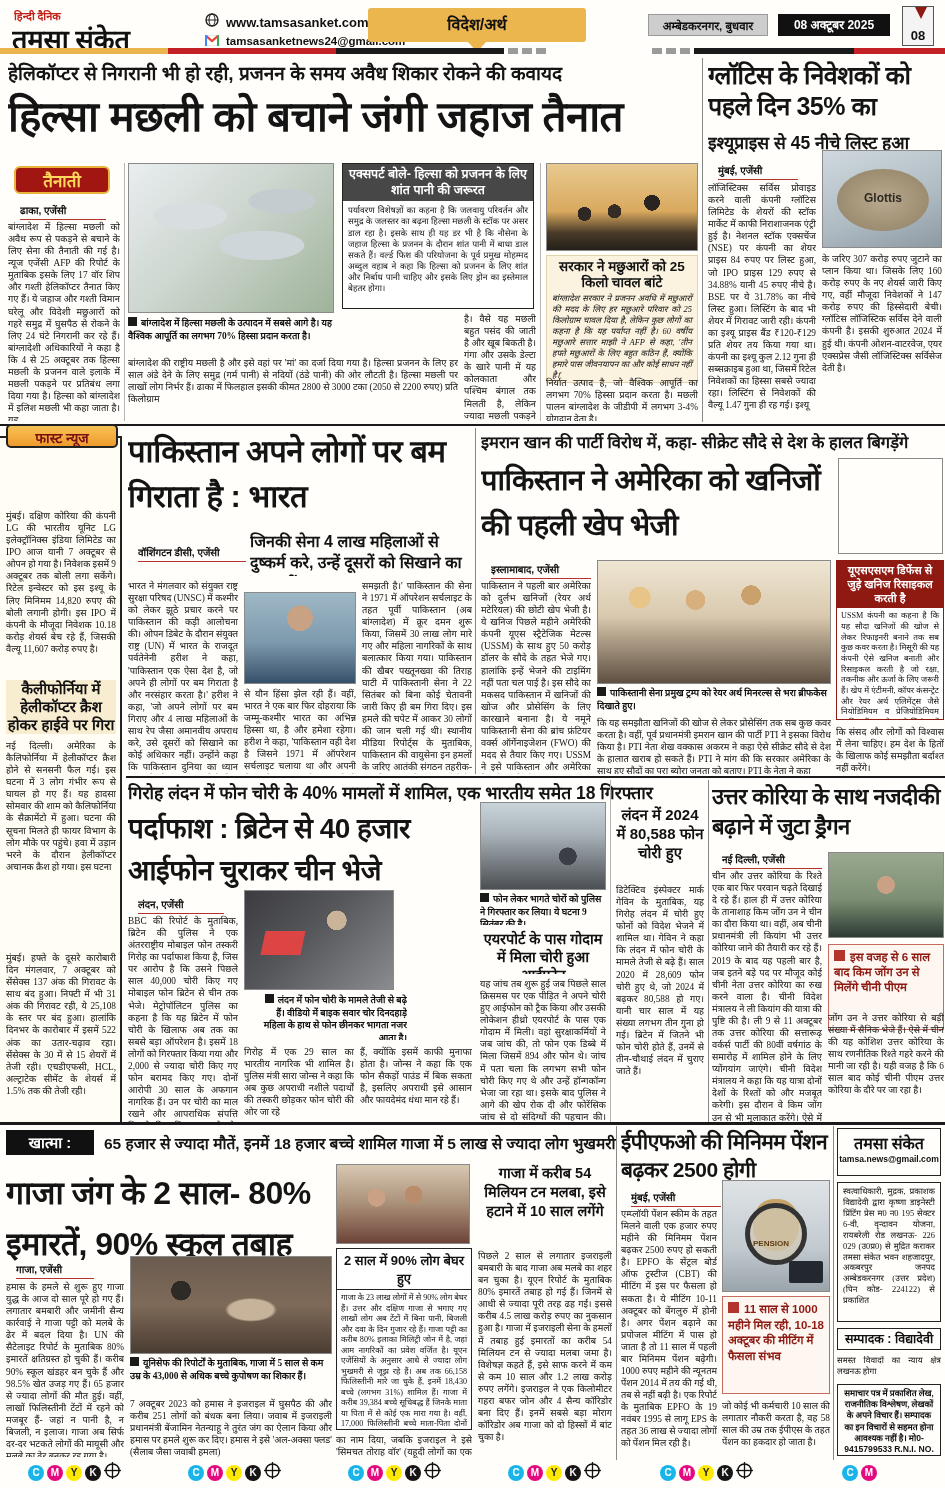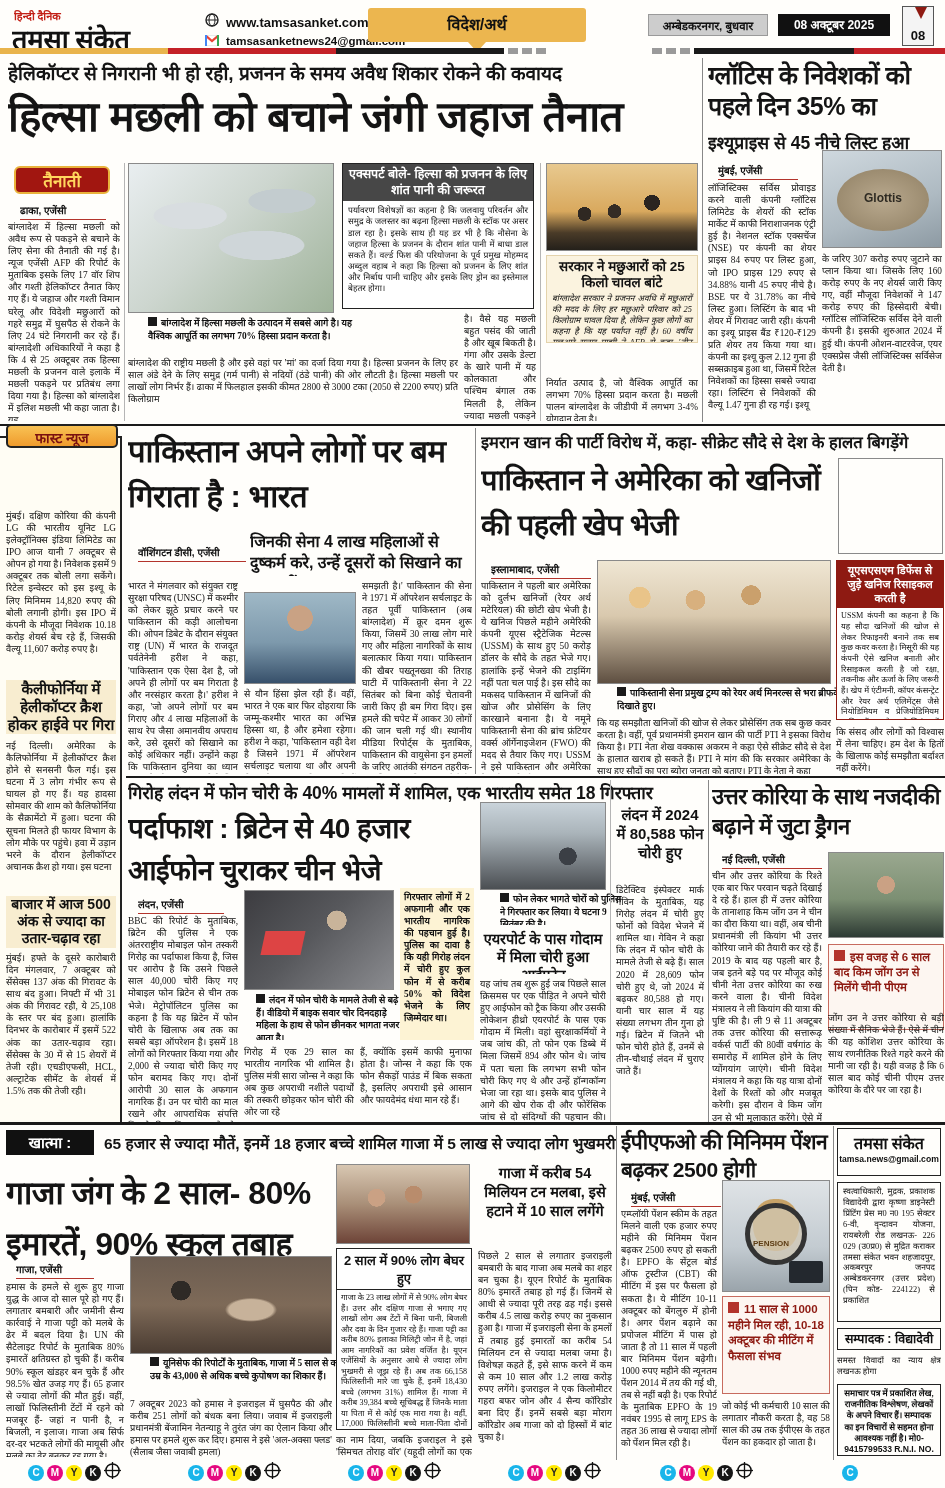--- a/index.html
+++ b/index.html
@@ -4,21 +4,21 @@
 <style>
   html,body{margin:0;padding:0;background:#e8e8e8;}
   .page{position:relative;width:945px;height:1488px;background:#fffefb;margin:0 auto;
         font-family:"Liberation Serif",serif;color:#111;overflow:hidden;}
   .abs{position:absolute;overflow:hidden;}
   .sans{font-family:"Liberation Sans",sans-serif;}
   .body{font-size:9.3px;line-height:1.3;text-align:justify;}
   .center{text-align:center;}
   .dateline{font-family:"Liberation Sans",sans-serif;font-weight:bold;font-size:10px;
             border-bottom:1.5px solid #b3342c;padding-bottom:2px;}
-  .caption{font-size:9.4px;font-weight:bold;line-height:1.35;margin-left:20px;}
+  .caption{font-size:9.4px;font-weight:bold;line-height:1.35;}
   .sq{display:inline-block;width:9px;height:9px;background:#1a1a1a;margin-right:4px;}
   .photo{border:1px solid #8a8a8a;box-sizing:border-box;}
   .vr{position:absolute;width:1px;background:#b5b5b5;}
   .hr{position:absolute;background:#1a1a1a;}
   .headline{font-family:"Liberation Sans",sans-serif;font-weight:900;color:#141414;letter-spacing:-0.5px;}
   .kicker{font-family:"Liberation Sans",sans-serif;font-weight:bold;color:#141414;}
   .boxed{border:1.5px solid #222;box-sizing:border-box;}
   .cmyk-dot{display:inline-block;width:16px;height:16px;border-radius:50%;text-align:center;
             line-height:16px;font-family:"Liberation Sans",sans-serif;font-weight:bold;font-size:10px;margin-right:3px;}
   .dot-c{background:#19b5ea;color:#fff;}
@@ -105,21 +105,21 @@
   <div class="abs boxed" style="left:342px;top:163px;width:192px;height:146px;background:#fff;">
     <div class="sans center" style="background:#474747;color:#fff;font-size:12.5px;font-weight:bold;padding:3px 4px;line-height:1.25;">एक्सपर्ट बोले- हिल्सा को प्रजनन के लिए शांत पानी की जरूरत</div>
     <div class="body" style="padding:4px 5px;font-size:8.6px;">पर्यावरण विशेषज्ञों का कहना है कि जलवायु परिवर्तन और समुद्र के जलस्तर का बढ़ना हिल्सा मछली के स्टॉक पर असर डाल रहा है। इसके साथ ही यह डर भी है कि नौसेना के जहाज हिल्सा के प्रजनन के दौरान शांत पानी में बाधा डाल सकते हैं। वर्ल्ड फिश की परियोजना के पूर्व प्रमुख मोहम्मद अब्दुल वहाब ने कहा कि हिल्सा को प्रजनन के लिए शांत और निर्बाध पानी चाहिए और इसके लिए ड्रोन का इस्तेमाल बेहतर होगा।</div>
   </div>
 
   <div class="vr" style="left:540px;top:163px;height:258px;"></div>
 
   <div class="abs photo" style="left:546px;top:163px;width:152px;height:88px;
        background:radial-gradient(circle 8px at 70% 45%,#2a2420 98%,transparent),radial-gradient(circle 7px at 45% 55%,#342c25 98%,transparent),radial-gradient(circle 7px at 25% 58%,#2f2822 98%,transparent),linear-gradient(180deg,#e8c98f 0%,#d9a95e 55%,#4a3b28 80%,#24201a 100%);"></div>
 
-  <div class="abs" style="left:546px;top:255px;width:152px;height:88px;background:#fbf3df;border:1px solid #e4d3ac;box-sizing:border-box;">
+  <div class="abs" style="left:546px;top:255px;width:152px;height:128px;background:#fbf3df;border:1px solid #e4d3ac;box-sizing:border-box;">
     <div class="sans center" style="font-size:13.5px;font-weight:900;padding:3px 4px 2px;line-height:1.2;">सरकार ने मछुआरों को 25 किलो चावल बांटे</div>
     <div class="body" style="padding:1px 5px;font-size:8.4px;font-style:italic;">बांग्लादेश सरकार ने प्रजनन अवधि में मछुआरों की मदद के लिए हर मछुआरे परिवार को 25 किलोग्राम चावल दिया है, लेकिन कुछ लोगों का कहना है कि यह पर्याप्त नहीं है। 60 वर्षीय मछुआरे सत्तार माझी ने AFP से कहा, 'तीन हफ्ते मछुआरों के लिए बहुत कठिन हैं, क्योंकि हमारे पास जीवनयापन का और कोई साधन नहीं है।'</div>
   </div>
   <div class="abs body" style="left:546px;top:377px;width:152px;height:44px;">निर्यात उत्पाद है, जो वैश्विक आपूर्ति का लगभग 70% हिस्सा प्रदान करता है। मछली पालन बांग्लादेश के जीडीपी में लगभग 3-4% योगदान देता है।</div>
 
   <div class="vr" style="left:702px;top:58px;height:364px;background:#888;"></div>
 
   <div class="abs headline" style="left:708px;top:60px;width:234px;height:66px;font-size:25px;line-height:1.25;">ग्लॉटिस के निवेशकों को पहले दिन 35% का नुकसान</div>
   <div class="abs kicker" style="left:708px;top:130px;width:234px;height:24px;font-size:17.5px;">इश्यूप्राइस से 45 नीचे लिस्ट हुआ शेयर</div>
   <div class="abs dateline" style="left:718px;top:163px;width:80px;">मुंबई, एजेंसी</div>
@@ -134,21 +134,20 @@
 
   <div class="abs" style="left:0;top:436px;width:122px;height:686px;background:#fffdf4;border-right:2px solid #222;border-top:2px solid #222;box-sizing:border-box;"></div>
   <div class="abs sans center" style="left:6px;top:424px;width:112px;height:24px;background:linear-gradient(180deg,#f9c254,#ef9b2d);
        color:#7a1010;font-size:14px;font-weight:900;line-height:24px;border:2px solid #222;border-radius:5px;box-sizing:border-box;">फास्ट न्यूज</div>
 
   <div class="abs body" style="left:6px;top:510px;width:110px;height:164px;">मुंबई। दक्षिण कोरिया की कंपनी LG की भारतीय यूनिट LG इलेक्ट्रॉनिक्स इंडिया लिमिटेड का IPO आज यानी 7 अक्टूबर से ओपन हो गया है। निवेशक इसमें 9 अक्टूबर तक बोली लगा सकेंगे। रिटेल इन्वेस्टर को इस इश्यू के लिए मिनिमम 14,820 रुपए की बोली लगानी होगी। इस IPO में कंपनी के मौजूदा निवेशक 10.18 करोड़ शेयर्स बेच रहे हैं, जिसकी वैल्यू 11,607 करोड़ रुपए है।</div>
 
   <div class="abs sans center" style="left:6px;top:680px;width:110px;height:54px;font-size:15px;font-weight:900;line-height:1.2;background:#f8edd0;">कैलीफोर्निया में हेलीकॉप्टर क्रैश होकर हाईवे पर गिरा</div>
   <div class="abs body" style="left:6px;top:740px;width:110px;height:150px;">नई दिल्ली। अमेरिका के कैलिफोर्निया में हेलीकॉप्टर क्रैश होने से सनसनी फैल गई। इस घटना में 3 लोग गंभीर रूप से घायल हो गए हैं। यह हादसा सोमवार की शाम को कैलिफोर्निया के सैक्रामेंटो में हुआ। घटना की सूचना मिलते ही फायर विभाग के लोग मौके पर पहुंचे। हवा में उड़ान भरने के दौरान हेलीकॉप्टर अचानक क्रैश हो गया। इस घटना</div>
 
-  <div class="abs sans center" style="left:6px;top:896px;width:110px;height:52px;font-size:14px;font-weight:900;line-height:1.2;background:#f8edd0;">बाजार में आज 500 अंक से ज्यादा का उतार-चढ़ाव रहा</div>
   <div class="abs body" style="left:6px;top:952px;width:110px;height:164px;">मुंबई। हफ्ते के दूसरे कारोबारी दिन मंगलवार, 7 अक्टूबर को सेंसेक्स 137 अंक की गिरावट के साथ बंद हुआ। निफ्टी में भी 31 अंक की गिरावट रही, ये 25,108 के स्तर पर बंद हुआ। हालांकि दिनभर के कारोबार में इसमें 522 अंक का उतार-चढ़ाव रहा। सेंसेक्स के 30 में से 15 शेयरों में तेजी रही। एचडीएफसी, HCL, अल्ट्राटेक सीमेंट के शेयर्स में 1.5% तक की तेजी रही।</div>
 
   <div class="abs headline" style="left:128px;top:430px;width:344px;height:98px;font-size:31px;line-height:1.45;">पाकिस्तान अपने लोगों पर बम गिराता है : भारत</div>
   <div class="abs dateline" style="left:138px;top:545px;width:108px;">वॉशिंगटन डीसी, एजेंसी</div>
   <div class="abs kicker" style="left:250px;top:532px;width:222px;height:44px;font-size:16px;line-height:1.3;">जिनकी सेना 4 लाख महिलाओं से दुष्कर्म करे, उन्हें दूसरों को सिखाने का हक नहीं</div>
   <div class="abs body" style="left:128px;top:580px;width:110px;height:194px;">भारत ने मंगलवार को संयुक्त राष्ट्र सुरक्षा परिषद (UNSC) में कश्मीर को लेकर झूठे प्रचार करने पर पाकिस्तान की कड़ी आलोचना की। ओपन डिबेट के दौरान संयुक्त राष्ट्र (UN) में भारत के राजदूत पर्वतेनेनी हरीश ने कहा, 'पाकिस्तान एक ऐसा देश है, जो अपने ही लोगों पर बम गिराता है और नरसंहार करता है।' हरीश ने कहा, 'जो अपने लोगों पर बम गिराए और 4 लाख महिलाओं के साथ रेप जैसा अमानवीय अपराध करे, उसे दूसरों को सिखाने का कोई अधिकार नहीं। उन्होंने कहा कि पाकिस्तान दुनिया का ध्यान भटकाने और गुमराह करने के लिए झूठ और बढ़ा-चढ़ाकर बातें करता है।' हरीश ने यह बयान उस समय दिया, जब एक पाकिस्तानी अधिकारी ने आरोप लगाया कि कश्मीरी महिलाएं दशकों</div>
   <div class="abs photo" style="left:244px;top:592px;width:112px;height:92px;
        background:radial-gradient(circle 13px at 50% 28%,#c9a284 97%,transparent),linear-gradient(180deg,#9fb8c6 0%,#7d99ac 55%,#37506a 100%);"></div>
   <div class="abs body" style="left:244px;top:688px;width:112px;height:86px;">से यौन हिंसा झेल रही हैं। वहीं, भारत ने एक बार फिर दोहराया कि जम्मू-कश्मीर भारत का अभिन्न हिस्सा था, है और हमेशा रहेगा। हरीश ने कहा, 'पाकिस्तान वही देश है जिसने 1971 में ऑपरेशन सर्चलाइट चलाया था और अपनी सेना को 4 लाख महिला नागरिकों के नरसंहार और सामूहिक बलात्कार के सुनियोजित अभियान को मंजूरी दी थी। दुनिया पाकिस्तान के इस झूठे प्रचार को भली-भांति</div>
   <div class="abs body" style="left:362px;top:580px;width:110px;height:194px;">समझती है।' पाकिस्तान की सेना ने 1971 में ऑपरेशन सर्चलाइट के तहत पूर्वी पाकिस्तान (अब बांग्लादेश) में क्रूर दमन शुरू किया, जिसमें 30 लाख लोग मारे गए और महिला नागरिकों के साथ बलात्कार किया गया। पाकिस्तान की खैबर पख्तूनख्वा की तिराह घाटी में पाकिस्तानी सेना ने 22 सितंबर को बिना कोई चेतावनी जारी किए ही बम गिरा दिए। इस हमले की चपेट में आकर 30 लोगों की जान चली गई थी। स्थानीय मीडिया रिपोर्ट्स के मुताबिक, पाकिस्तान की वायुसेना इन हमलों के जरिए आतंकी संगठन तहरीक-ए-तालिबान पाकिस्तान (टीटीपी) को निशाना बनाने की कोशिश कर रही थी।</div>
@@ -185,25 +184,23 @@
   <div class="vr" style="left:610px;top:780px;height:342px;"></div>
   <div class="abs sans center" style="left:616px;top:806px;width:88px;height:74px;font-size:15px;font-weight:900;line-height:1.25;">लंदन में 2024 में 80,588 फोन चोरी हुए</div>
   <div class="abs body" style="left:616px;top:884px;width:88px;height:238px;">डिटेक्टिव इंस्पेक्टर मार्क गेविन के मुताबिक, यह गिरोह लंदन में चोरी हुए फोनों को विदेश भेजने में शामिल था। गेविन ने कहा कि लंदन में फोन चोरी के मामले तेजी से बढ़े हैं। साल 2020 में 28,609 फोन चोरी हुए थे, जो 2024 में बढ़कर 80,588 हो गए। यानी चार साल में यह संख्या लगभग तीन गुना हो गई। ब्रिटेन में जितने भी फोन चोरी होते हैं, उनमें से तीन-चौथाई लंदन में चुराए जाते हैं।</div>
 
   <div class="abs dateline" style="left:138px;top:897px;width:86px;">लंदन, एजेंसी</div>
   <div class="abs body" style="left:128px;top:915px;width:110px;height:207px;">BBC की रिपोर्ट के मुताबिक, ब्रिटेन की पुलिस ने एक अंतरराष्ट्रीय मोबाइल फोन तस्करी गिरोह का पर्दाफाश किया है, जिस पर आरोप है कि उसने पिछले साल 40,000 चोरी किए गए मोबाइल फोन ब्रिटेन से चीन तक भेजे। मेट्रोपॉलिटन पुलिस का कहना है कि यह ब्रिटेन में फोन चोरी के खिलाफ अब तक का सबसे बड़ा ऑपरेशन है। इसमें 18 लोगों को गिरफ्तार किया गया और 2,000 से ज्यादा चोरी किए गए फोन बरामद किए गए। दोनों आरोपी 30 साल के अफगान नागरिक हैं। उन पर चोरी का माल रखने और आपराधिक संपत्ति छिपाने की साजिश का आरोप है। तस्करी के</div>
   <div class="abs photo" style="left:244px;top:890px;width:150px;height:100px;
        background:radial-gradient(circle 10px at 62% 30%,#c9b49a 97%,transparent),linear-gradient(135deg,#3c3c40 0%,#57585c 45%,#8b8c90 100%);">
     <div style="position:absolute;left:18px;top:40px;width:40px;height:24px;background:#d44;transform:skewX(-12deg);"></div>
   </div>
-  <div class="abs caption" style="left:236px;top:994px;width:150px;height:46px;"><span class="sq"></span><span>लंदन में फोन चोरी के मामले तेजी से बढ़े हैं। वीडियो में बाइक सवार चोर दिनदहाड़े महिला के हाथ से फोन छीनकर भागता नजर आता है।</span></div>
+  <div class="abs caption" style="left:257px;top:994px;width:150px;height:46px;text-align:right;"><span class="sq"></span><span>लंदन में फोन चोरी के मामले तेजी से बढ़े हैं। वीडियो में बाइक सवार चोर दिनदहाड़े महिला के हाथ से फोन छीनकर भागता नजर आता है।</span></div>
   <div class="abs body" style="left:244px;top:1046px;width:110px;height:76px;">गिरोह में एक 29 साल का भारतीय नागरिक भी शामिल है। पुलिस मंत्री सारा जोन्स ने कहा कि अब कुछ अपराधी नशीले पदार्थों की तस्करी छोड़कर फोन चोरी की ओर जा रहे</div>
   <div class="abs body" style="left:360px;top:1046px;width:112px;height:76px;">हैं, क्योंकि इसमें काफी मुनाफा होता है। जोन्स ने कहा कि एक फोन सैकड़ों पाउंड में बिक सकता है, इसलिए अपराधी इसे आसान और फायदेमंद धंधा मान रहे हैं।</div>
-  <div class="abs" style="left:400px;top:888px;width:74px;height:152px;background:#fdf3d4;padding:3px 4px;box-sizing:border-box;
-       font-size:9.3px;font-weight:bold;line-height:1.3;text-align:justify;">गिरफ्तार लोगों में 2 अफगानी और एक भारतीय नागरिक की पहचान हुई है। पुलिस का दावा है कि यही गिरोह लंदन में चोरी हुए कुल फोन में से करीब 50% को विदेश भेजने के लिए जिम्मेदार था।</div>
 
   <div class="vr" style="left:708px;top:780px;height:342px;background:#888;"></div>
 
   <div class="abs headline" style="left:712px;top:782px;width:232px;height:62px;font-size:22px;line-height:1.35;">उत्तर कोरिया के साथ नजदीकी बढ़ाने में जुटा ड्रैगन</div>
   <div class="abs dateline" style="left:722px;top:852px;width:100px;">नई दिल्ली, एजेंसी</div>
   <div class="abs body" style="left:712px;top:870px;width:110px;height:252px;">चीन और उत्तर कोरिया के रिश्ते एक बार फिर परवान चढ़ते दिखाई दे रहे हैं। हाल ही में उत्तर कोरिया के तानाशाह किम जोंग उन ने चीन का दौरा किया था। वहीं, अब चीनी प्रधानमंत्री ली कियांग भी उत्तर कोरिया जाने की तैयारी कर रहे हैं। 2019 के बाद यह पहली बार है, जब इतने बड़े पद पर मौजूद कोई चीनी नेता उत्तर कोरिया का रुख करने वाला है। चीनी विदेश मंत्रालय ने ली कियांग की यात्रा की पुष्टि की है। ली 9 से 11 अक्टूबर तक उत्तर कोरिया की सत्तारूढ़ वर्कर्स पार्टी की 80वीं वर्षगांठ के समारोह में शामिल होने के लिए प्योंगयांग जाएंगे। चीनी विदेश मंत्रालय ने कहा कि यह यात्रा दोनों देशों के रिश्तों को और मजबूत करेगी। इस दौरान वे किम जोंग उन से भी मुलाकात करेंगे। ऐसे में यह दौरा बेहद अहम माना जा रहा है।</div>
   <div class="abs photo" style="left:828px;top:852px;width:116px;height:86px;
        background:radial-gradient(circle 9px at 50% 38%,#caa184 97%,transparent),linear-gradient(180deg,#9aa88f 0%,#7c8f73 55%,#2d3a33 100%);"></div>
   <div class="abs" style="left:828px;top:944px;width:116px;height:86px;border:1.5px solid #c76b5e;background:#fdf6f1;
        box-sizing:border-box;padding:5px 5px;font-family:'Liberation Sans',sans-serif;font-weight:bold;font-size:11.5px;line-height:1.3;color:#8e1a12;"><span class="redmark"></span><span>इस वजह से 6 साल बाद किम जोंग उन से मिलेंगे चीनी पीएम</span></div>
@@ -257,21 +254,21 @@
   </div>
   <div class="abs boxed body" style="left:837px;top:1182px;width:104px;height:140px;padding:4px 5px;font-size:8.4px;">स्वत्वाधिकारी, मुद्रक, प्रकाशक विद्यादेवी द्वारा कृष्णा डाइनेस्टी प्रिंटिंग प्रेस म0 न0 195 सेक्टर 6-वी, वृन्दावन योजना, रायबरेली रोड लखनऊ- 226 029 (उ0प्र0) से मुद्रित कराकर तमसा संकेत भवन शहजादपुर, अकबरपुर जनपद अम्बेडकरनगर (उत्तर प्रदेश) (पिन कोड- 224122) से प्रकाशित</div>
   <div class="abs boxed sans center" style="left:837px;top:1328px;width:104px;height:22px;font-size:12.5px;font-weight:900;line-height:21px;">सम्पादक : विद्यादेवी</div>
   <div class="abs body" style="left:837px;top:1356px;width:104px;height:24px;font-size:8.4px;">समस्त विवादों का न्याय क्षेत्र लखनऊ होगा</div>
   <div class="abs boxed center" style="left:837px;top:1384px;width:104px;height:72px;padding:3px 4px;font-size:8.6px;font-weight:bold;line-height:1.3;">
     <span>समाचार पत्र में प्रकाशित लेख, राजनीतिक विश्लेषण, लेखकों के अपने विचार हैं। सम्पादक का इन विचारों से सहमत होना आवश्यक नहीं है।</span>
     <span class="sans">मो0- 9415799533</span>
     <span class="sans">R.N.I. NO. 64107/96</span>
   </div>
 
-  <div class="abs" style="left:0;top:1462px;width:877px;height:22px;">
+  <div class="abs" style="left:0;top:1462px;width:877px;height:22px;padding-left:12px;">
     <span style="position:absolute;left:28px;"><span class="cmyk-dot dot-c">C</span><span class="cmyk-dot dot-m">M</span><span class="cmyk-dot dot-y">Y</span><span class="cmyk-dot dot-k">K</span><svg width="17" height="17" viewBox="0 0 18 18" style="vertical-align:top;">
           <circle cx="9" cy="9" r="7" fill="none" stroke="#111" stroke-width="1.6"></circle>
           <line x1="9" y1="0" x2="9" y2="18" stroke="#111" stroke-width="1.4"></line>
           <line x1="0" y1="9" x2="18" y2="9" stroke="#111" stroke-width="1.4"></line>
         </svg></span>
     <span style="position:absolute;left:188px;"><span class="cmyk-dot dot-c">C</span><span class="cmyk-dot dot-m">M</span><span class="cmyk-dot dot-y">Y</span><span class="cmyk-dot dot-k">K</span><svg width="17" height="17" viewBox="0 0 18 18" style="vertical-align:top;">
           <circle cx="9" cy="9" r="7" fill="none" stroke="#111" stroke-width="1.6"></circle>
           <line x1="9" y1="0" x2="9" y2="18" stroke="#111" stroke-width="1.4"></line>
           <line x1="0" y1="9" x2="18" y2="9" stroke="#111" stroke-width="1.4"></line>
         </svg></span>

